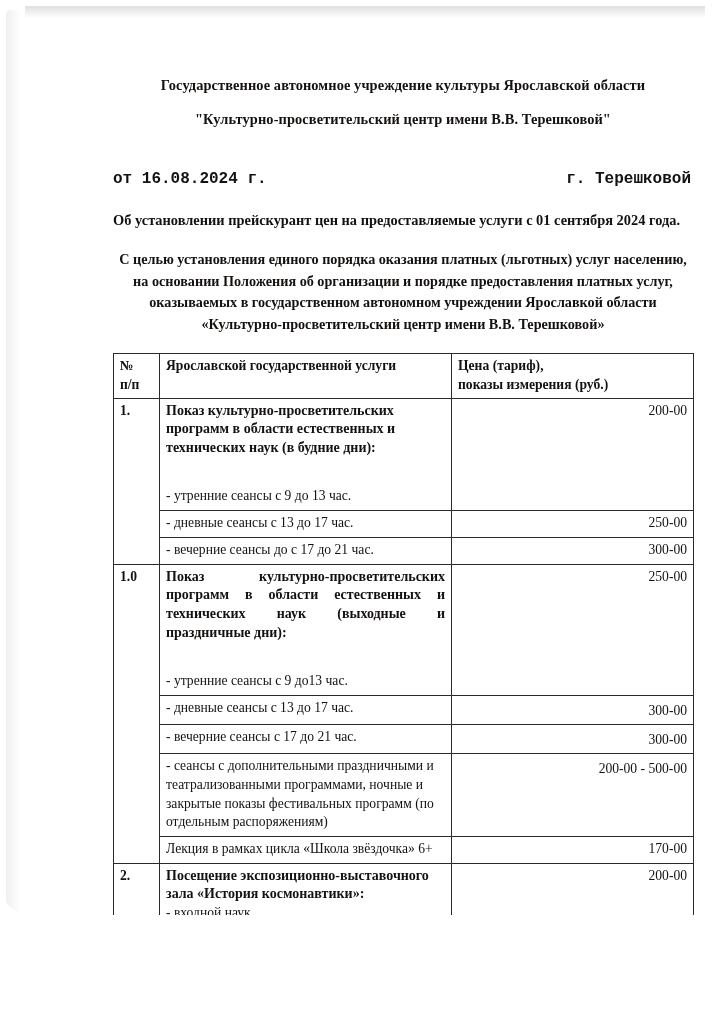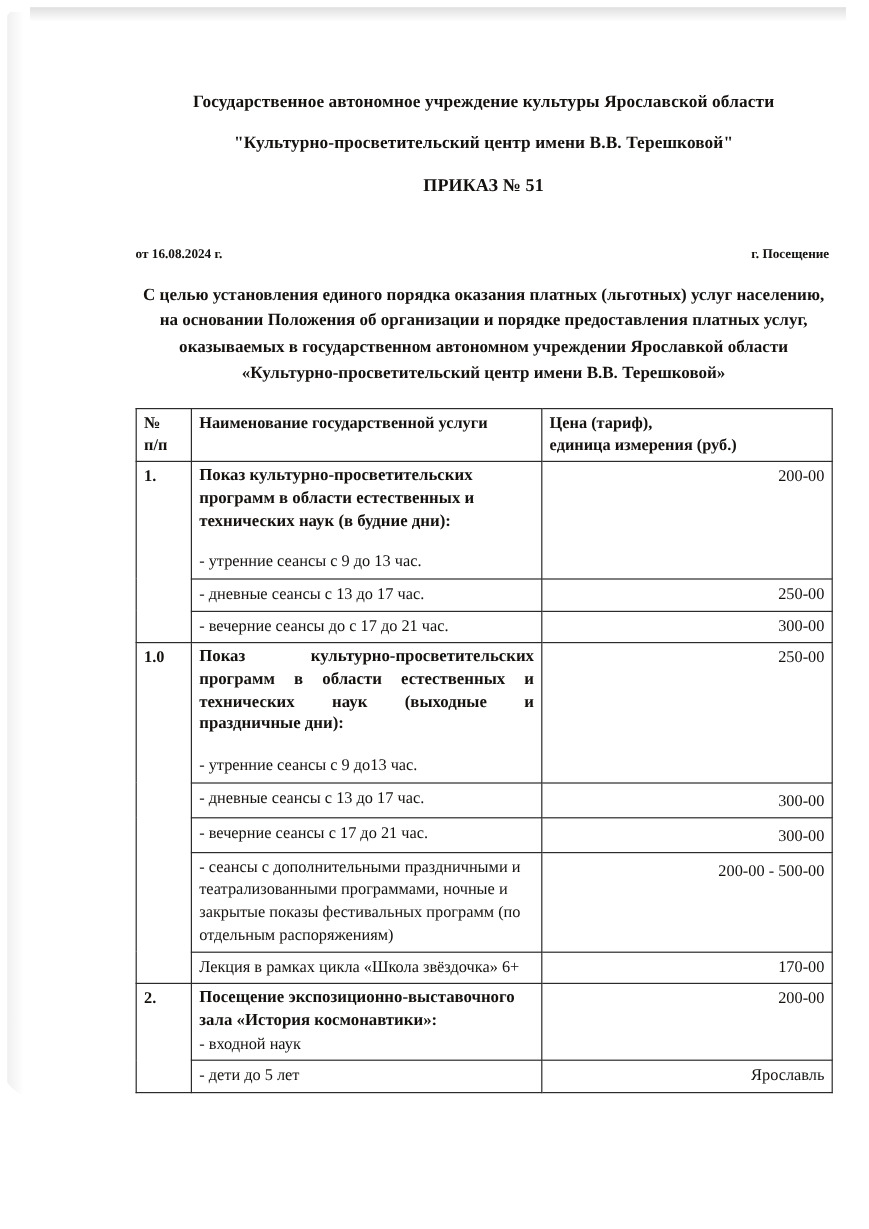--- a/index.html
+++ b/index.html
@@ -51,21 +51,22 @@
   .hdr-1 { margin-top: 0; }
   .hdr-2 { margin-top: 20px; }
   .hdr-3 { margin-top: 21px; font-size: 15px; }
 
   .daterow {
     margin-top: 43px;
     display: flex;
     justify-content: space-between;
     align-items: baseline;
     font-weight: bold;
-    font-size: 11px;
+    font-size: 16px;
+    font-family: Liberation Mono, monospace;
   }
   .daterow .city { padding-right: 2px; }
 
   .subject {
     margin-top: 22px;
     font-weight: bold;
     font-size: 14.4px;
     line-height: 1.48;
     text-align: left;
   }
@@ -128,60 +129,60 @@
     font-size: 13.6px;
     line-height: 1.38;
   }
   .price-cell {
     text-align: right;
     vertical-align: middle;
     font-weight: normal;
     font-size: 14px;
   }
   .price-cell.vtop { vertical-align: top; padding-top: 6px; }
-  .gap-before { margin-top: 15px; }
+  .gap-before { margin-top: 30px; }
 </style>
 </head>
 <body>
 
 <div class="page">
 
   <div class="scan-top"></div>
   <div class="scan-left"></div>
 
   <div class="content">
 
     <div class="hdr-line hdr-1">Государственное автономное учреждение культуры Ярославской области</div>
     <div class="hdr-line hdr-2">"Культурно-просветительский центр имени В.В. Терешковой"</div>
-    <div class="hdr-line hdr-3">ПРИКАЗ № 51</div>
 
     <div class="daterow">
       <span class="date">от 16.08.2024 г.</span>
-      <span class="city">г. Посещение</span>
+      <span class="city">г. Терешковой</span>
     </div>
 
+    <div class="subject">Об установлении прейскурант цен на предоставляемые услуги с 01 сентября 2024 года.</div>
 
     <div class="preamble">С целью установления единого порядка оказания платных (льготных) услуг населению, на основании Положения об организации и порядке предоставления платных услуг, оказываемых  в государственном автономном  учреждении Ярославкой области «Культурно-просветительский центр имени В.В. Терешковой»</div>
 
     <table class="price-table">
       <colgroup>
         <col class="c-num">
         <col class="c-name">
         <col class="c-price">
       </colgroup>
       <tbody>
         <tr>
           <td class="th-cell">
             <span>№</span><br>
             <span>п/п</span>
           </td>
-          <td class="th-cell">Наименование государственной услуги</td>
+          <td class="th-cell">Ярославской государственной услуги</td>
           <td class="th-cell">
             <span>Цена (тариф),</span><br>
-            <span>единица измерения (руб.)</span>
+            <span>показы измерения (руб.)</span>
           </td>
         </tr>
 
         <tr>
           <td class="num-cell" rowspan="3">1.</td>
           <td>
             <div class="bold-body">Показ культурно-просветительских программ в области естественных и технических наук (в будние дни):</div>
             <div class="plain gap-before">- утренние сеансы с 9 до 13 час.</div>
           </td>
           <td class="price-cell">200-00</td>

